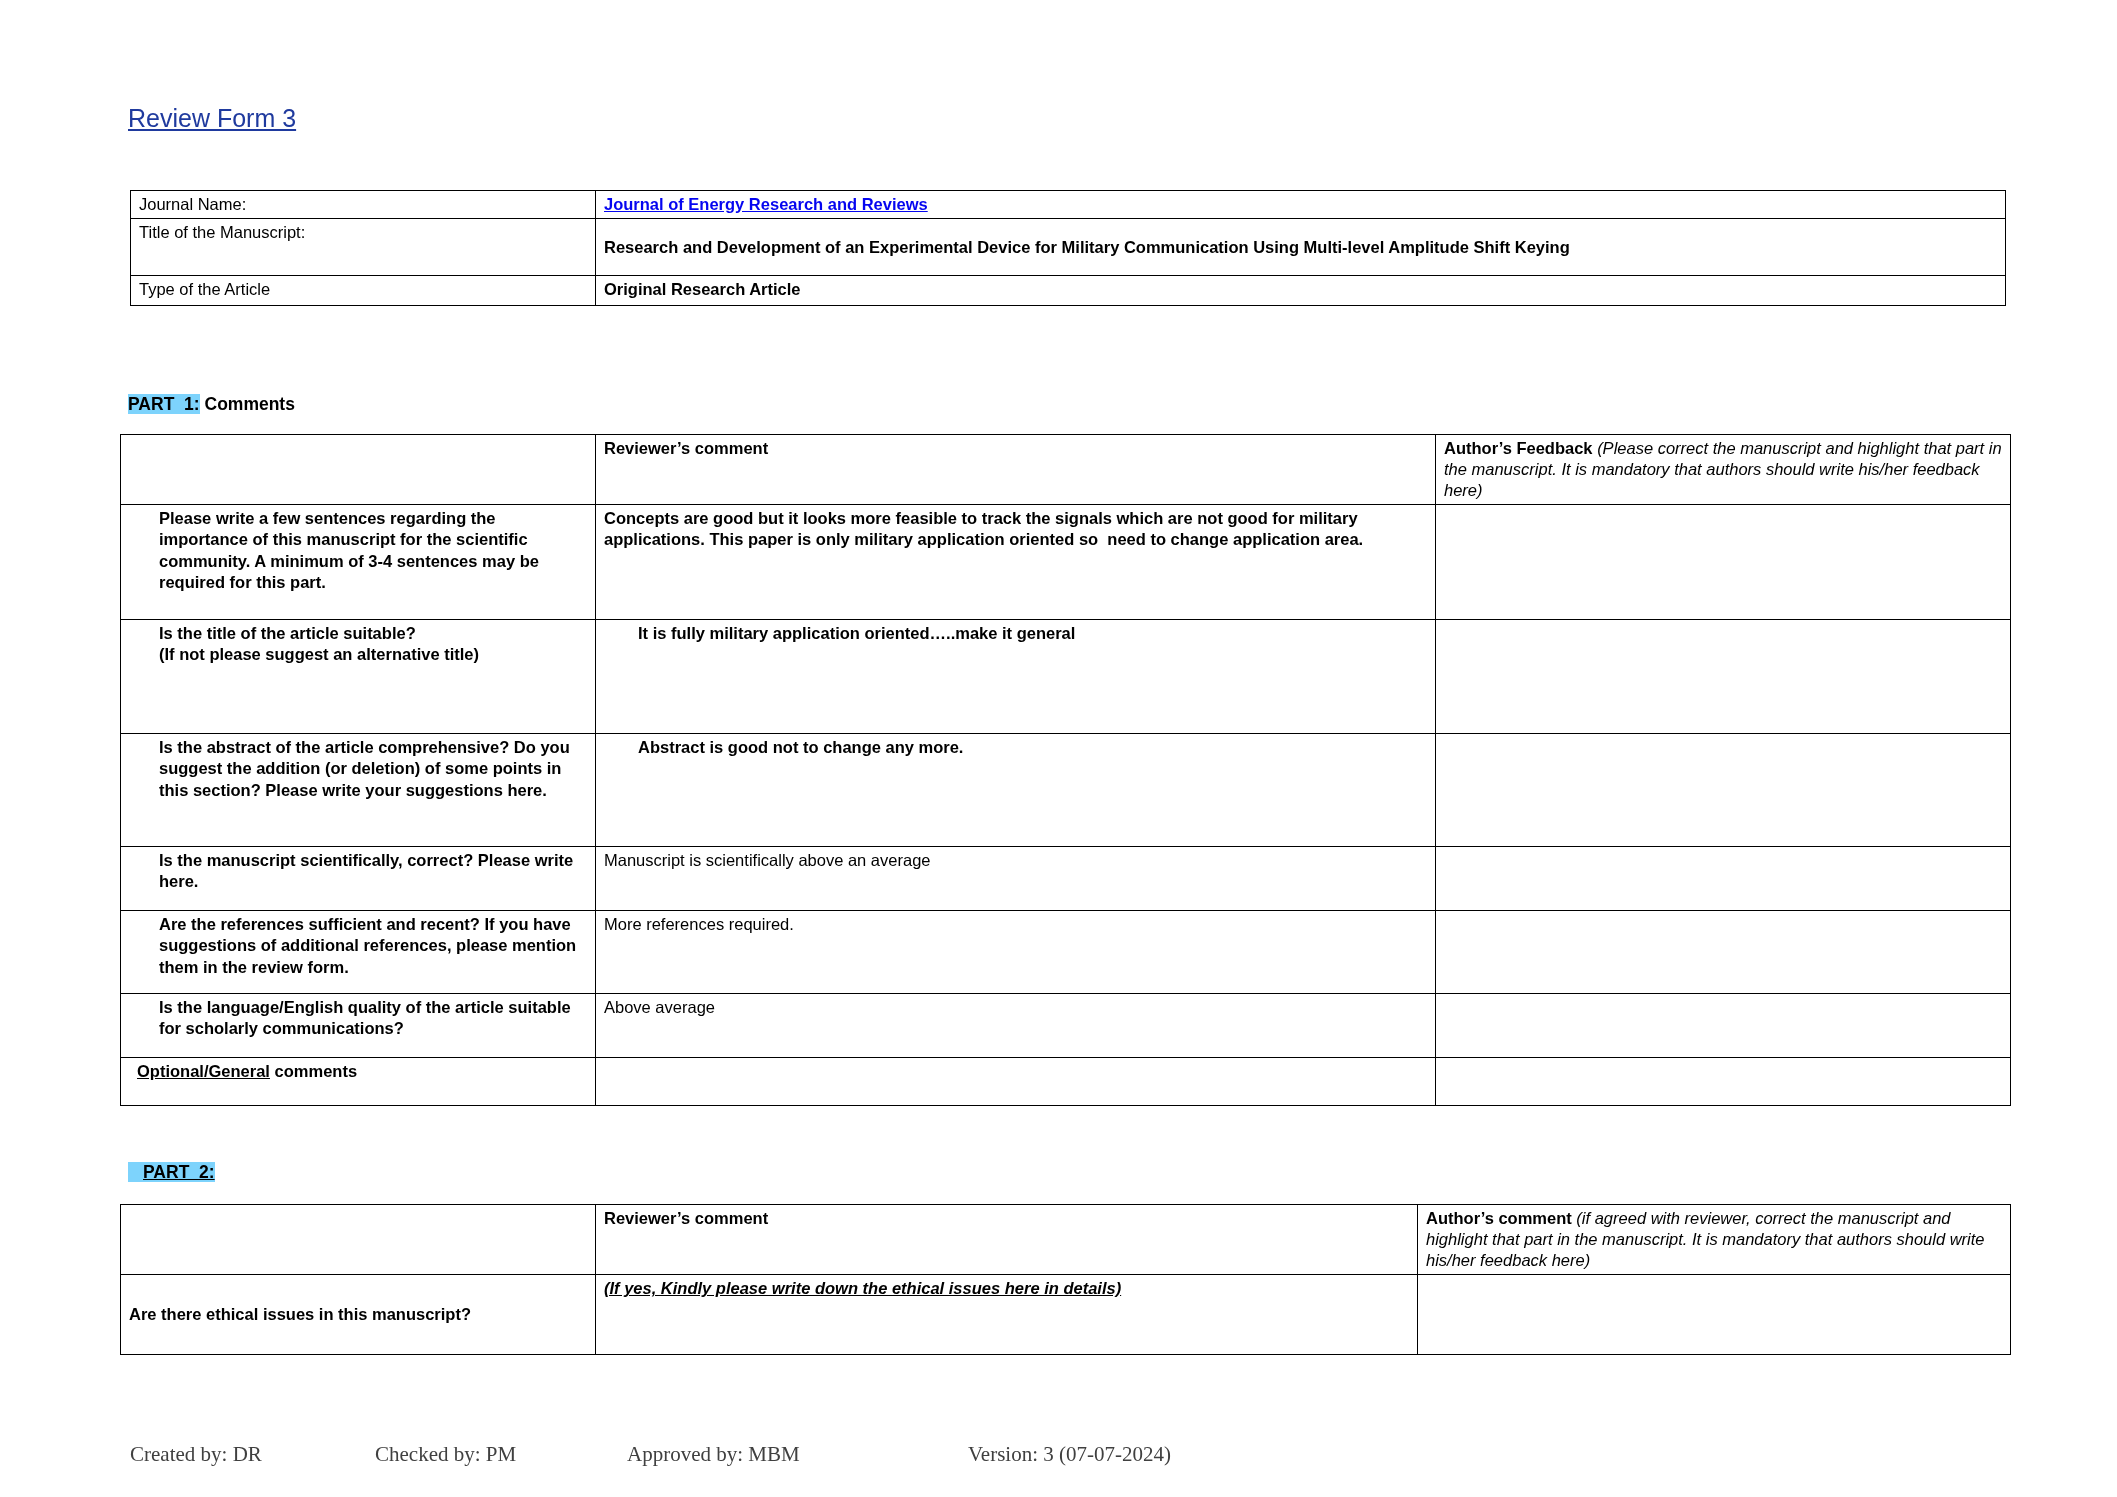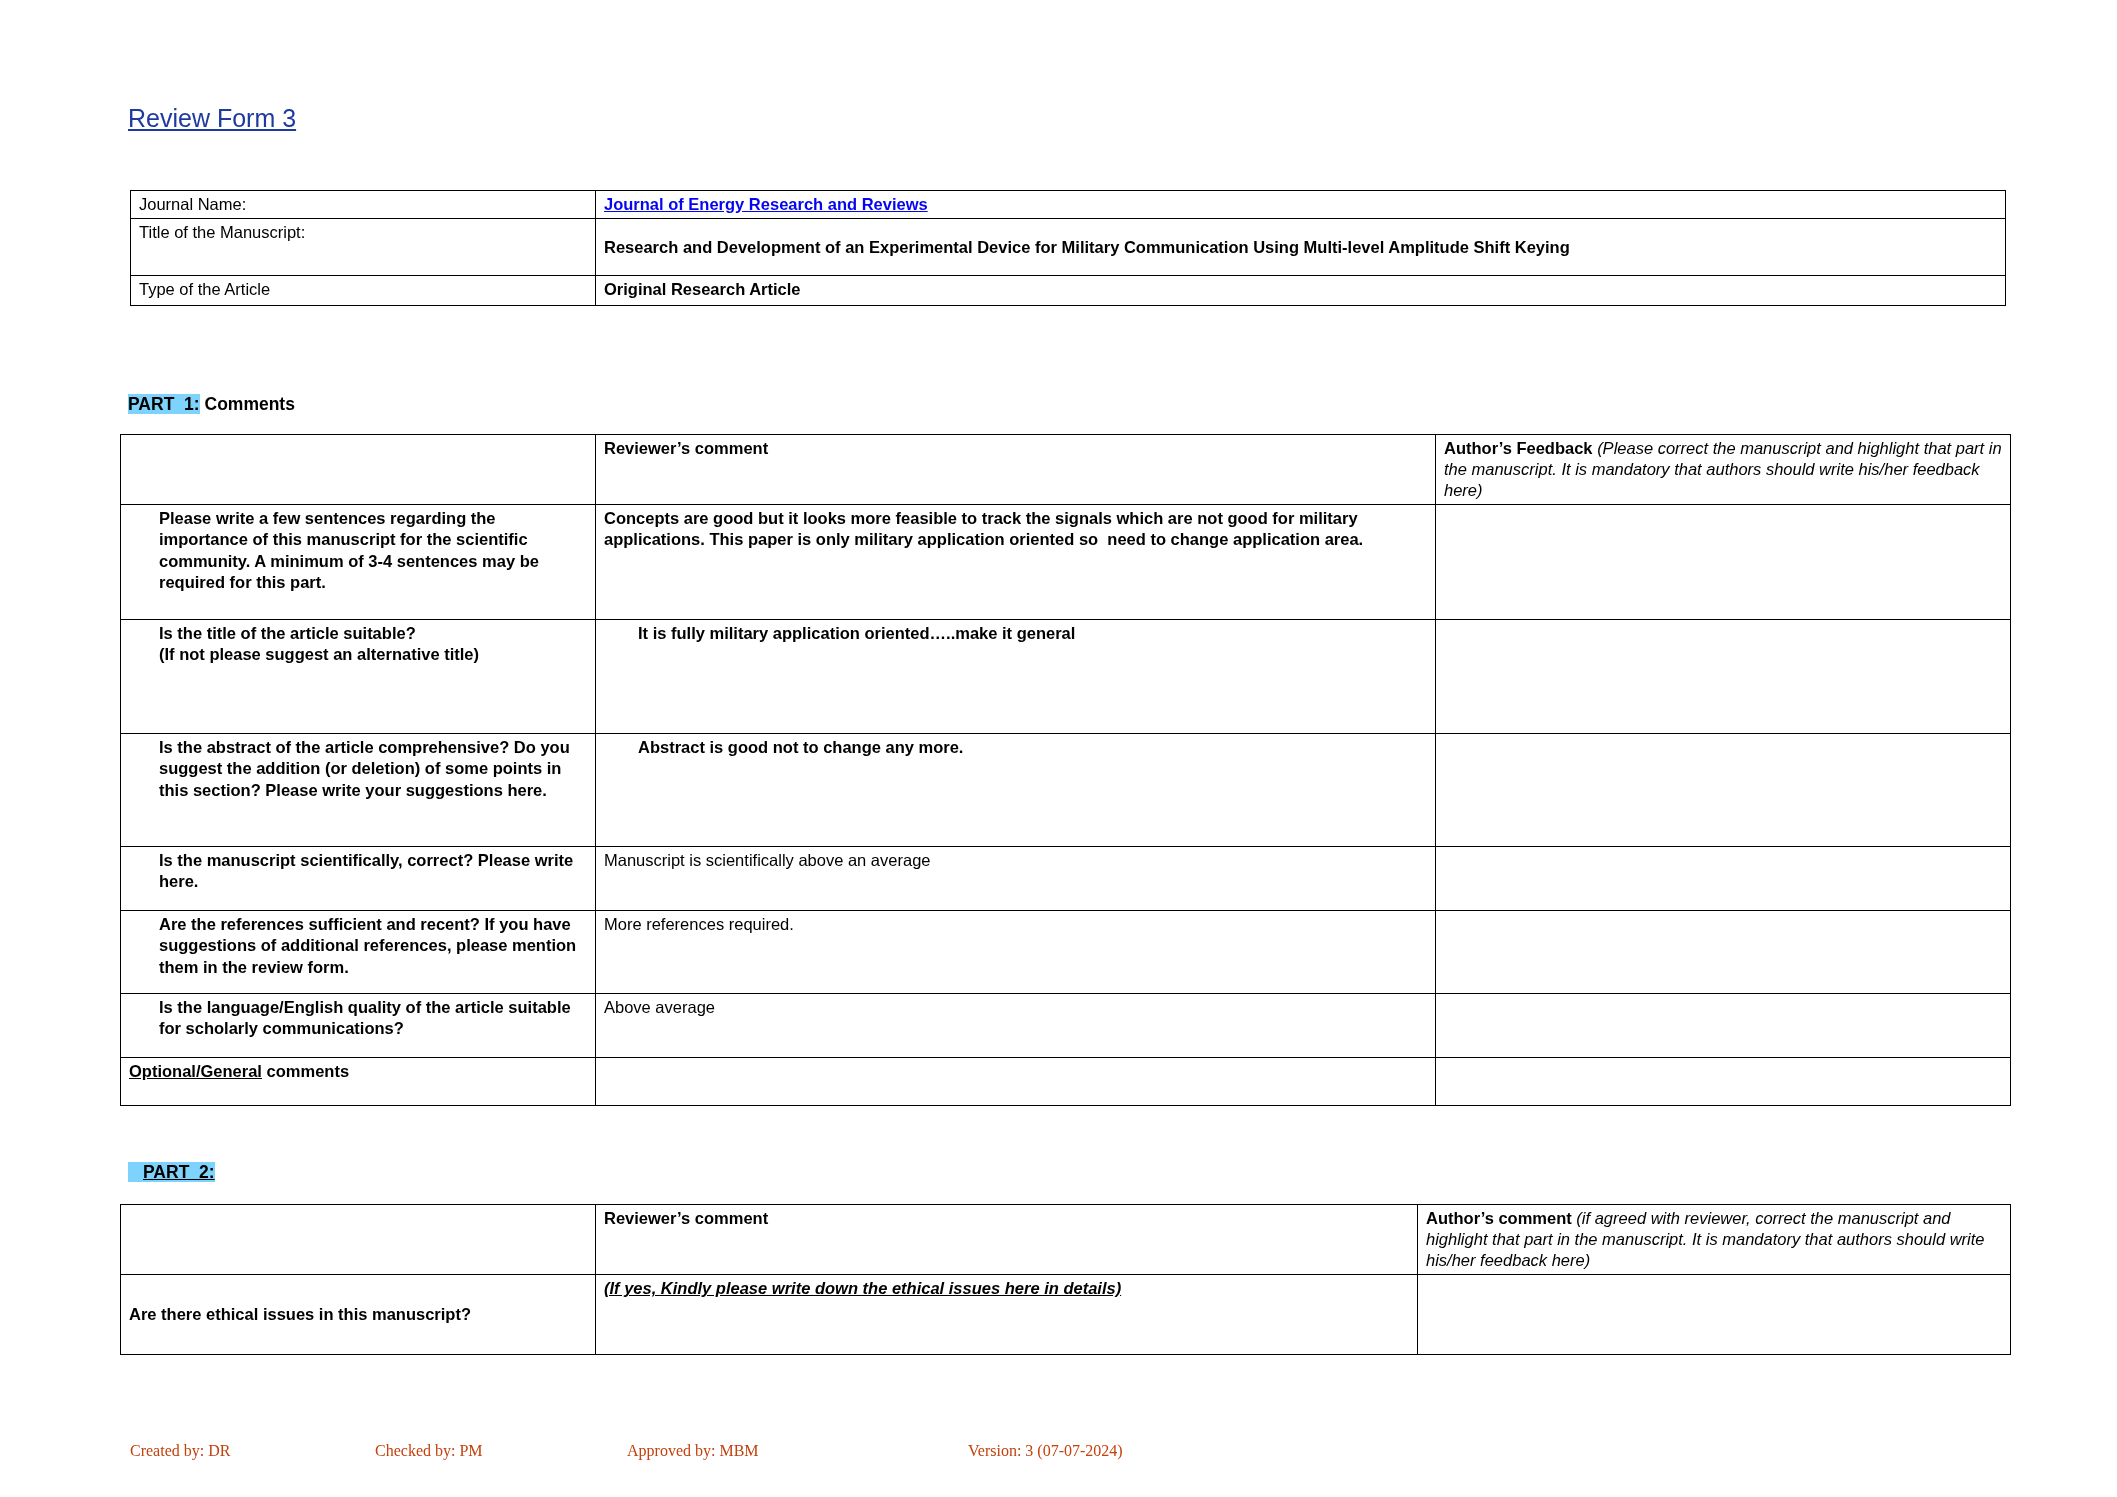--- a/index.html
+++ b/index.html
@@ -38,34 +38,34 @@
   .part-heading {
     position:absolute; left:128px;
     font-size:17.5px; font-weight:bold;
   }
   .hl { background:#7dd3fc; white-space:pre; }
   .hl.u { text-decoration:underline;padding-left:15px; }
   
   .part1-table { position:absolute; left:120px; top:434px; width:1891px; }
   .part2-table { position:absolute; left:120px; top:1204px; width:1891px; }
   td.qcell  { font-weight:bold; padding-left:38px; padding-right:14px; }
-  td.qflat  { font-weight:bold; padding-left:8px; }
+  td.qflat  { font-weight:bold; padding-left:16px; }
   td.cmt-b  { font-weight:bold; }
   td.cmt-n  { font-weight:normal; }
   td.indent { padding-left:42px; }
   .hdr-bold { font-weight:bold; }
   .hdr-note { font-style:italic; font-weight:normal; }
   .u-bold   { font-weight:bold; text-decoration:underline; }
   td.ethics-q { font-weight:bold; vertical-align:middle; padding-left:8px; }
   .ital-u   { font-style:italic; text-decoration:underline;font-weight:bold; }
   
   .footer-item {
     position:absolute; top:1442px;
     font-family:"Liberation Serif", serif;
-    font-size:16px; color:#c2410c;
+    font-size:21px; color:#404040;
   }
   .f1 { left:130px; } .f2 { left:375px; } .f3 { left:627px; } .f4 { left:968px; }
 </style>
 </head>
 <body>
 
 <div class="page">
 
   <div class="doc-title">Review Form 3</div>
 

